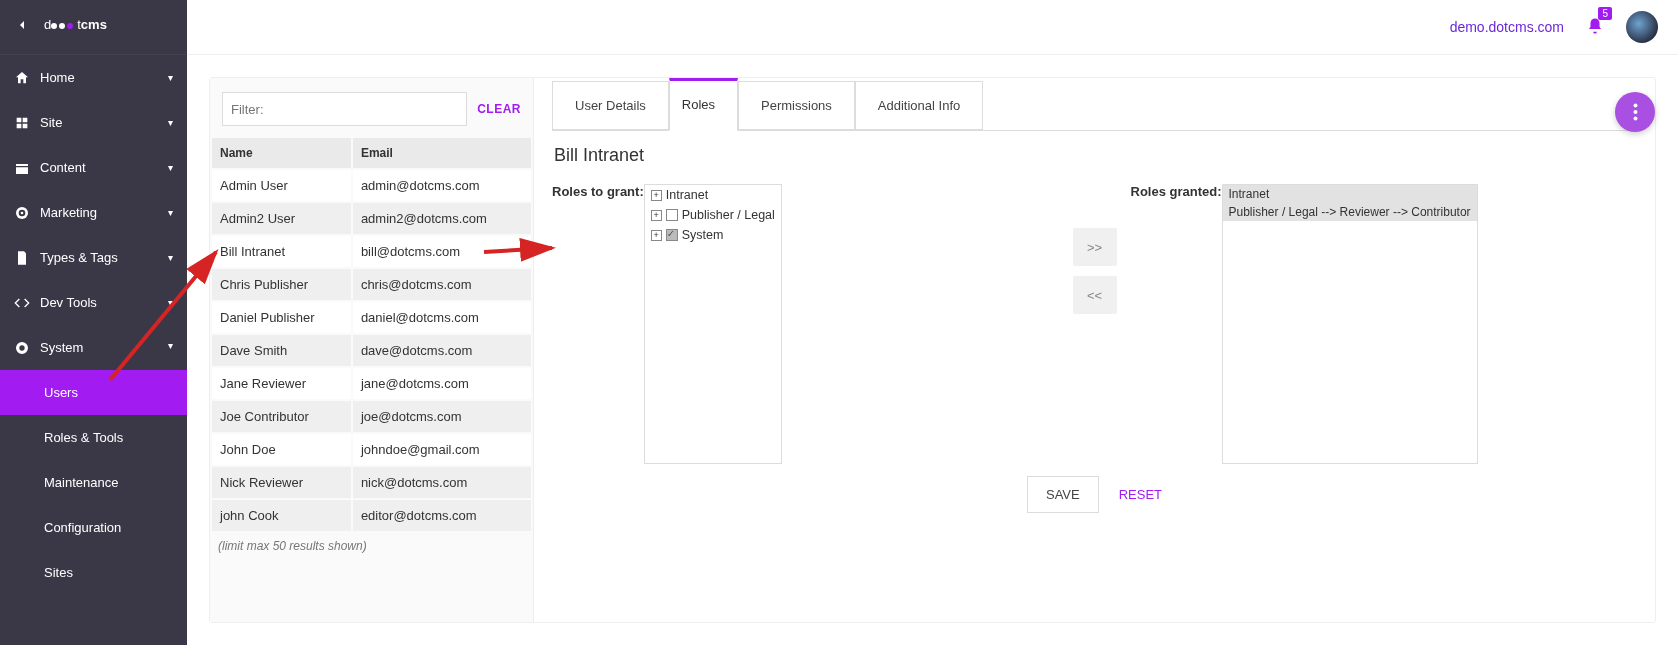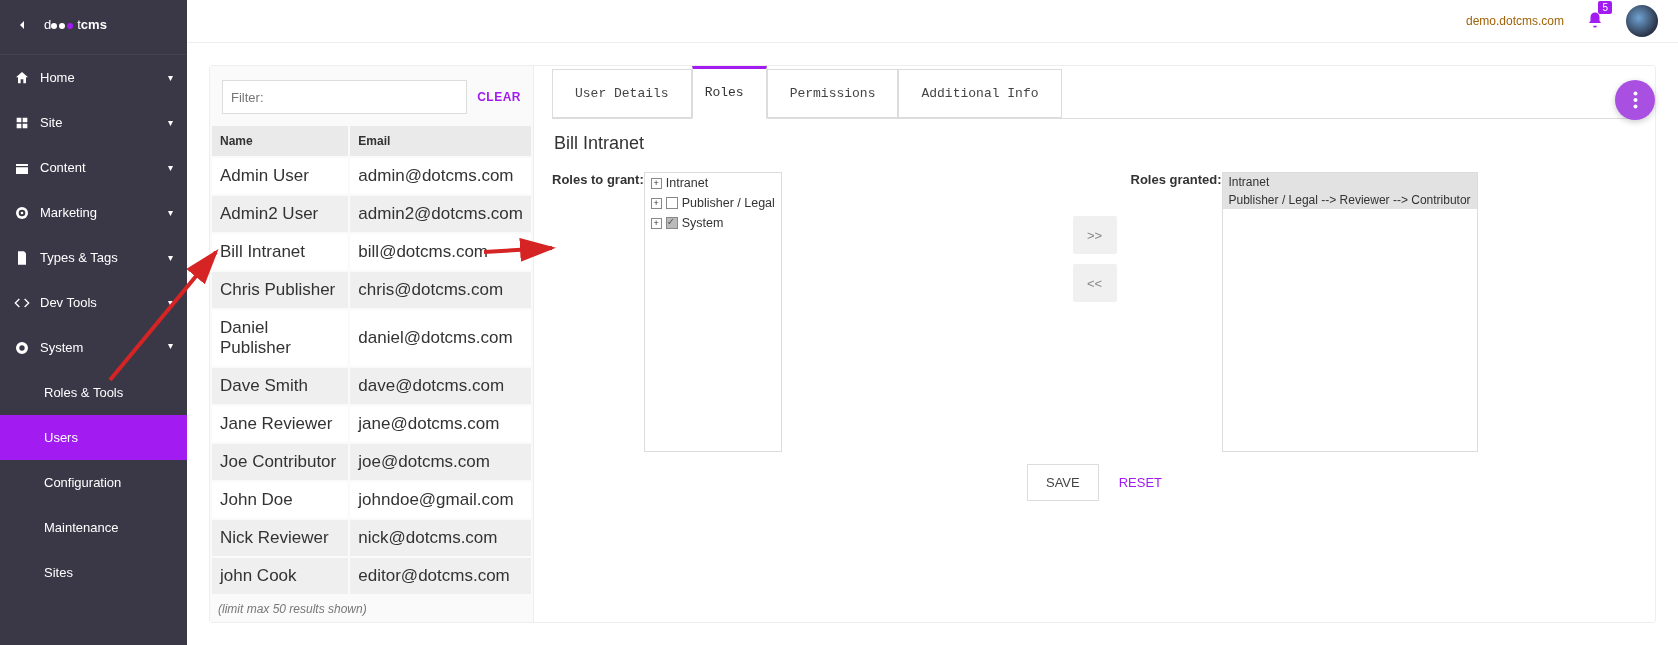--- a/index.html
+++ b/index.html
@@ -45,21 +45,21 @@
   
   .topbar {
     height: 55px;
     display: flex;
     align-items: center;
     justify-content: flex-end;
     padding: 0 20px;
     gap: 22px;
     border-bottom: 1px solid #eee;
   }
-  .site-name { font-size: 12px; color: #a16207; }
+  .site-name { font-size: 14px; color: #6d28d9; }
   .bell-wrap { position: relative; cursor:pointer; }
   .bell-wrap svg { width: 18px; height: 18px; fill: var(--purple); }
   .badge {
     position: absolute;
     top: -10px; right: -8px;
     background: var(--purple);
     color: #fff;
     font-size: 10px;
     padding: 1px 4px;
     border-radius: 2px;
@@ -152,21 +152,21 @@
   .users-table { width:100%; }
   .users-table th {
     text-align:left;
     padding:8px 8px;
     font-size:12px;
     font-weight:bold;
     background:#eaeaea;
   }
   .users-table td {
     padding:8px 8px;
-    font-size:17px;
+    font-size:13px;
   }
   .users-table tr.row-even td { background:#fff; }
   .users-table tr.row-odd td { background:#efefef; }
   .table-note {
     padding:6px 8px;
     font-style: italic;
     color:#777;
     font-size:12px;
   }
   
@@ -179,21 +179,20 @@
     display:flex;
     border-bottom:1px solid var(--gray-border);
     margin-bottom:14px;
   }
   .tab {
     padding:16px 22px;
     font-size:13px;
     cursor:pointer;
     border:1px solid transparent;
     background:#fff;
-    font-family:Liberation Mono, monospace;
   }
   .tab.inactive {
     border:1px solid var(--gray-border);
     border-bottom:1px solid var(--gray-border);
     margin-top:3px;
     color:#444;
   }
   .tab.active {
     border-top:3px solid var(--purple);
     border-left:1px solid var(--gray-border);
@@ -369,31 +368,31 @@
       <div class="nav-item expanded">
         <span class="left">
             <svg viewBox="0 0 24 24">
               <path d="M12 8a4 4 0 100 8 4 4 0 000-8zm9 4a9 9 0 11-18 0 9 9 0 0118 0z"></path>
             </svg>
             <span>System</span>
           </span>
         <span class="caret">▴</span>
       </div>
       <div class="subnav">
+        <div class="subnav-item active">
+            <span>Users</span>
+          </div>
         <div class="subnav-item">
             <span>Roles &amp; Tools</span>
           </div>
-        <div class="subnav-item active">
-            <span>Users</span>
+        <div class="subnav-item">
+            <span>Maintenance</span>
           </div>
         <div class="subnav-item">
             <span>Configuration</span>
-          </div>
-        <div class="subnav-item">
-            <span>Maintenance</span>
           </div>
         <div class="subnav-item">
             <span>Sites</span>
           </div>
       </div>
     </div>
   </div>
 
   <div class="main">
     <div class="topbar">

